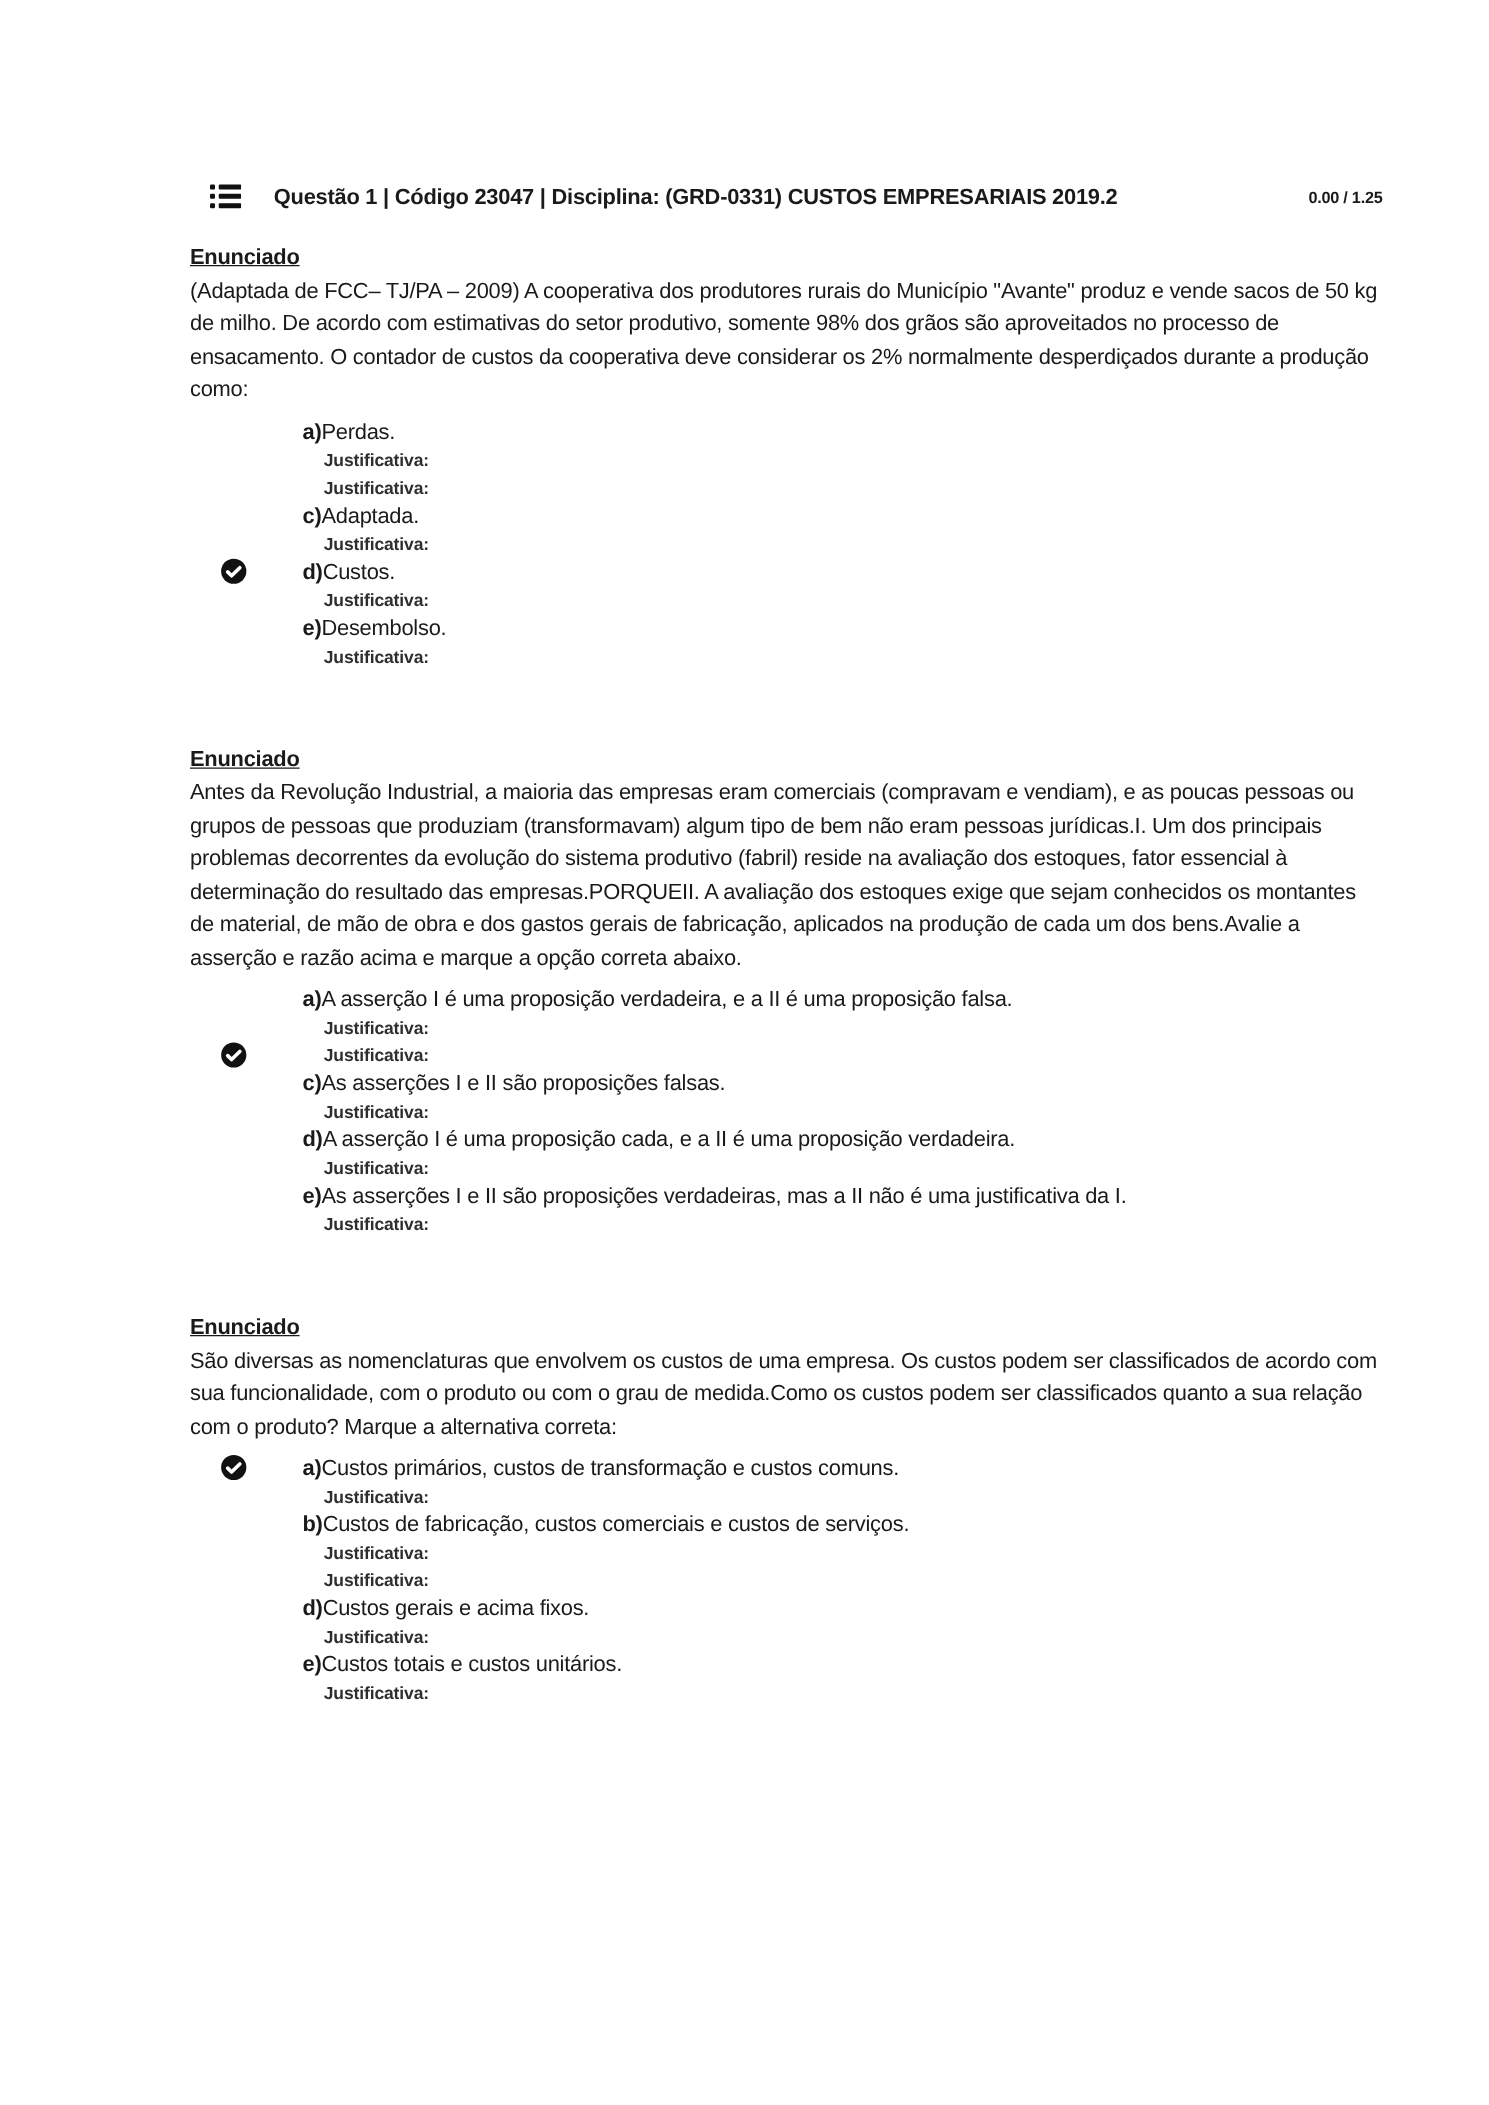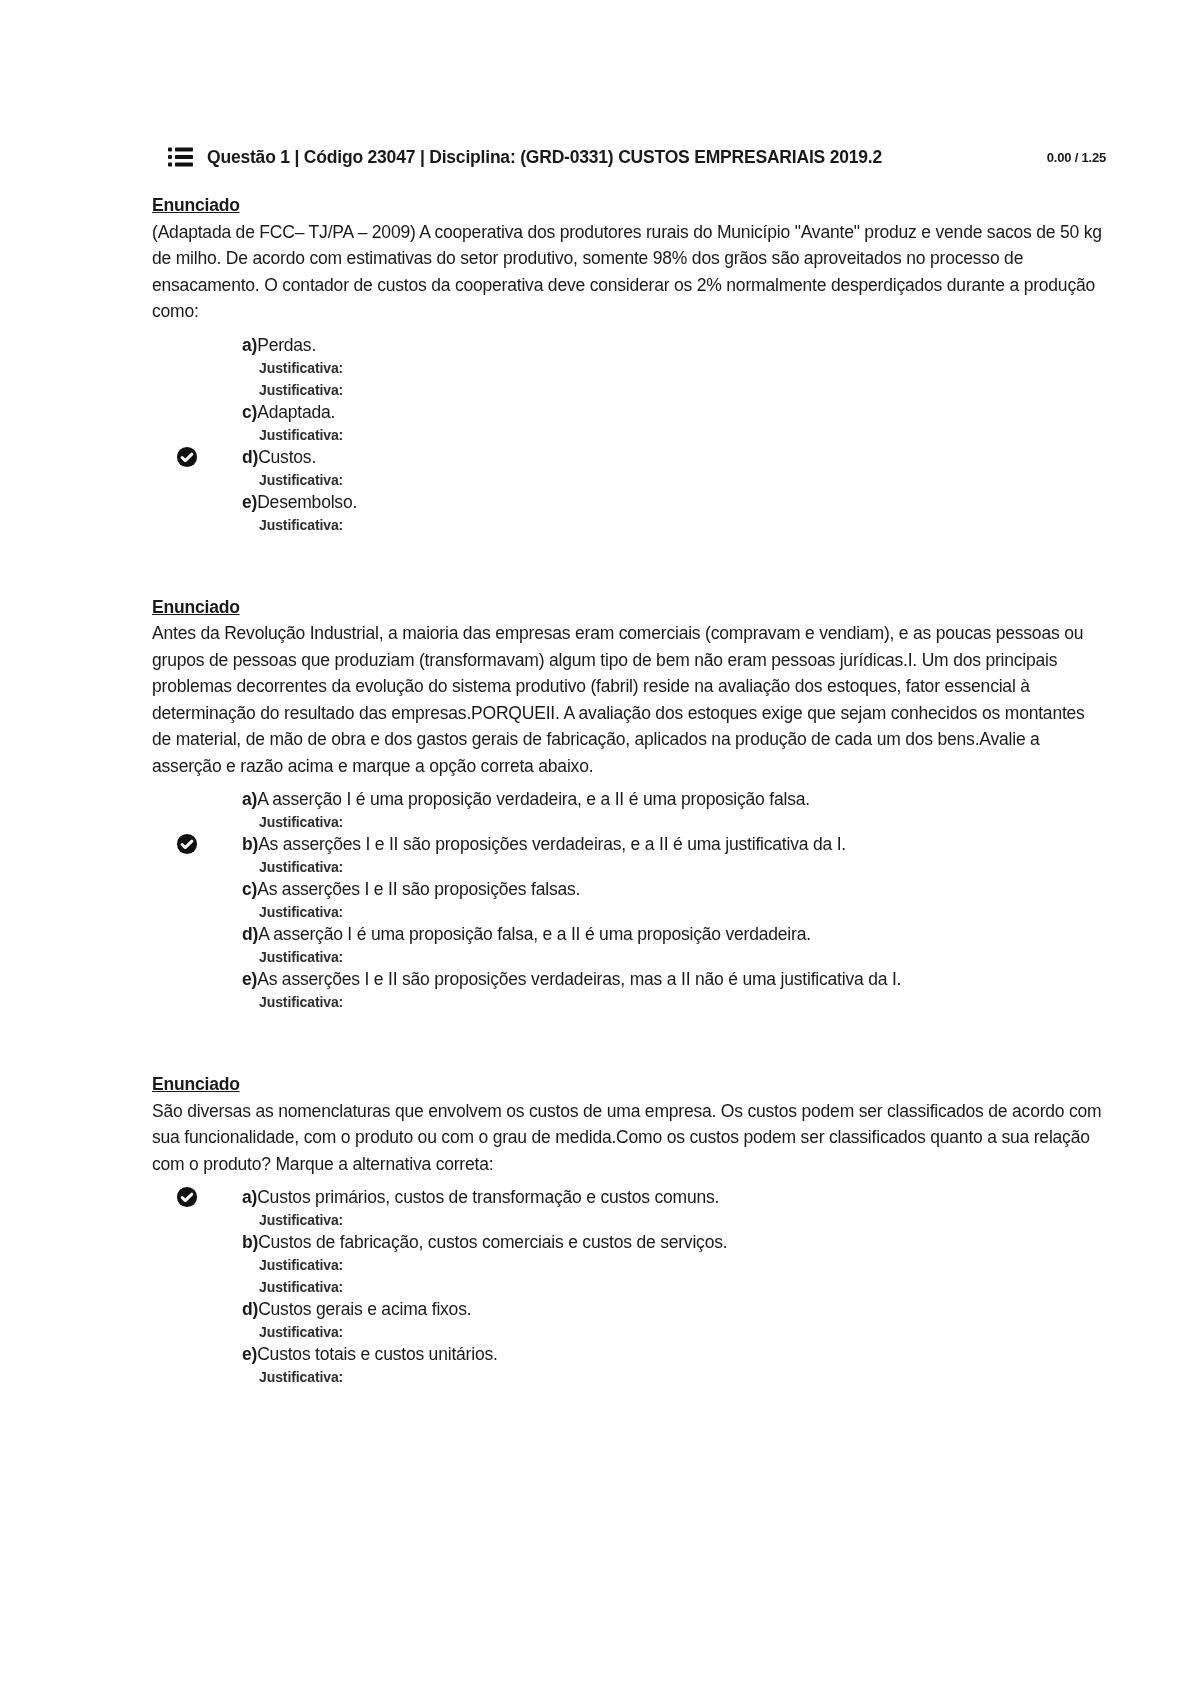--- a/index.html
+++ b/index.html
@@ -16,21 +16,21 @@
     -webkit-font-smoothing: antialiased;
   }
   .page {
     box-sizing: border-box;
     width: 1191px;
     padding: 146px 85px 0 152px;
   }
   .q-header {
     display: flex;
     align-items: center;
-    gap: 14px;
+    gap: 26px;
     padding-left: 16px;
   }
   .q-header-icon {
     width: 25px;
     height: 22px;
     flex: 0 0 auto;
     display: inline-flex;
   }
   .q-title {
     font-weight: bold;
@@ -157,31 +157,30 @@
         <div class="just">Justificativa:</div>
       </div>
 
       <div class="opt-row">
         <span class="check">
           <svg width="22" height="22" viewBox="0 0 24 24" xmlns="http://www.w3.org/2000/svg">
             <circle cx="12" cy="12" r="11" fill="#111111"></circle>
             <path d="M6.7 12.6l3.4 3.3 7.2-7" stroke="#ffffff" stroke-width="3.2" fill="none" stroke-linecap="round" stroke-linejoin="round"></path>
           </svg>
         </span>
-        <div class="opt-line"><span class="opt-label">b)</span><span>As asserções I e II são proposições verdadeiras, e a II é uma justificativa da I.</span></div>
         <div class="just">Justificativa:</div>
       </div>
 
       <div class="opt-row">
         <div class="opt-line"><span class="opt-label">c)</span><span>As asserções I e II são proposições falsas.</span></div>
         <div class="just">Justificativa:</div>
       </div>
 
       <div class="opt-row">
-        <div class="opt-line"><span class="opt-label">d)</span><span>A asserção I é uma proposição falsa, e a II é uma proposição verdadeira.</span></div>
+        <div class="opt-line"><span class="opt-label">d)</span><span>A asserção I é uma proposição cada, e a II é uma proposição verdadeira.</span></div>
         <div class="just">Justificativa:</div>
       </div>
 
       <div class="opt-row">
         <div class="opt-line"><span class="opt-label">e)</span><span>As asserções I e II são proposições verdadeiras, mas a II não é uma justificativa da I.</span></div>
         <div class="just">Justificativa:</div>
       </div>
 
     </div>
   </div>

